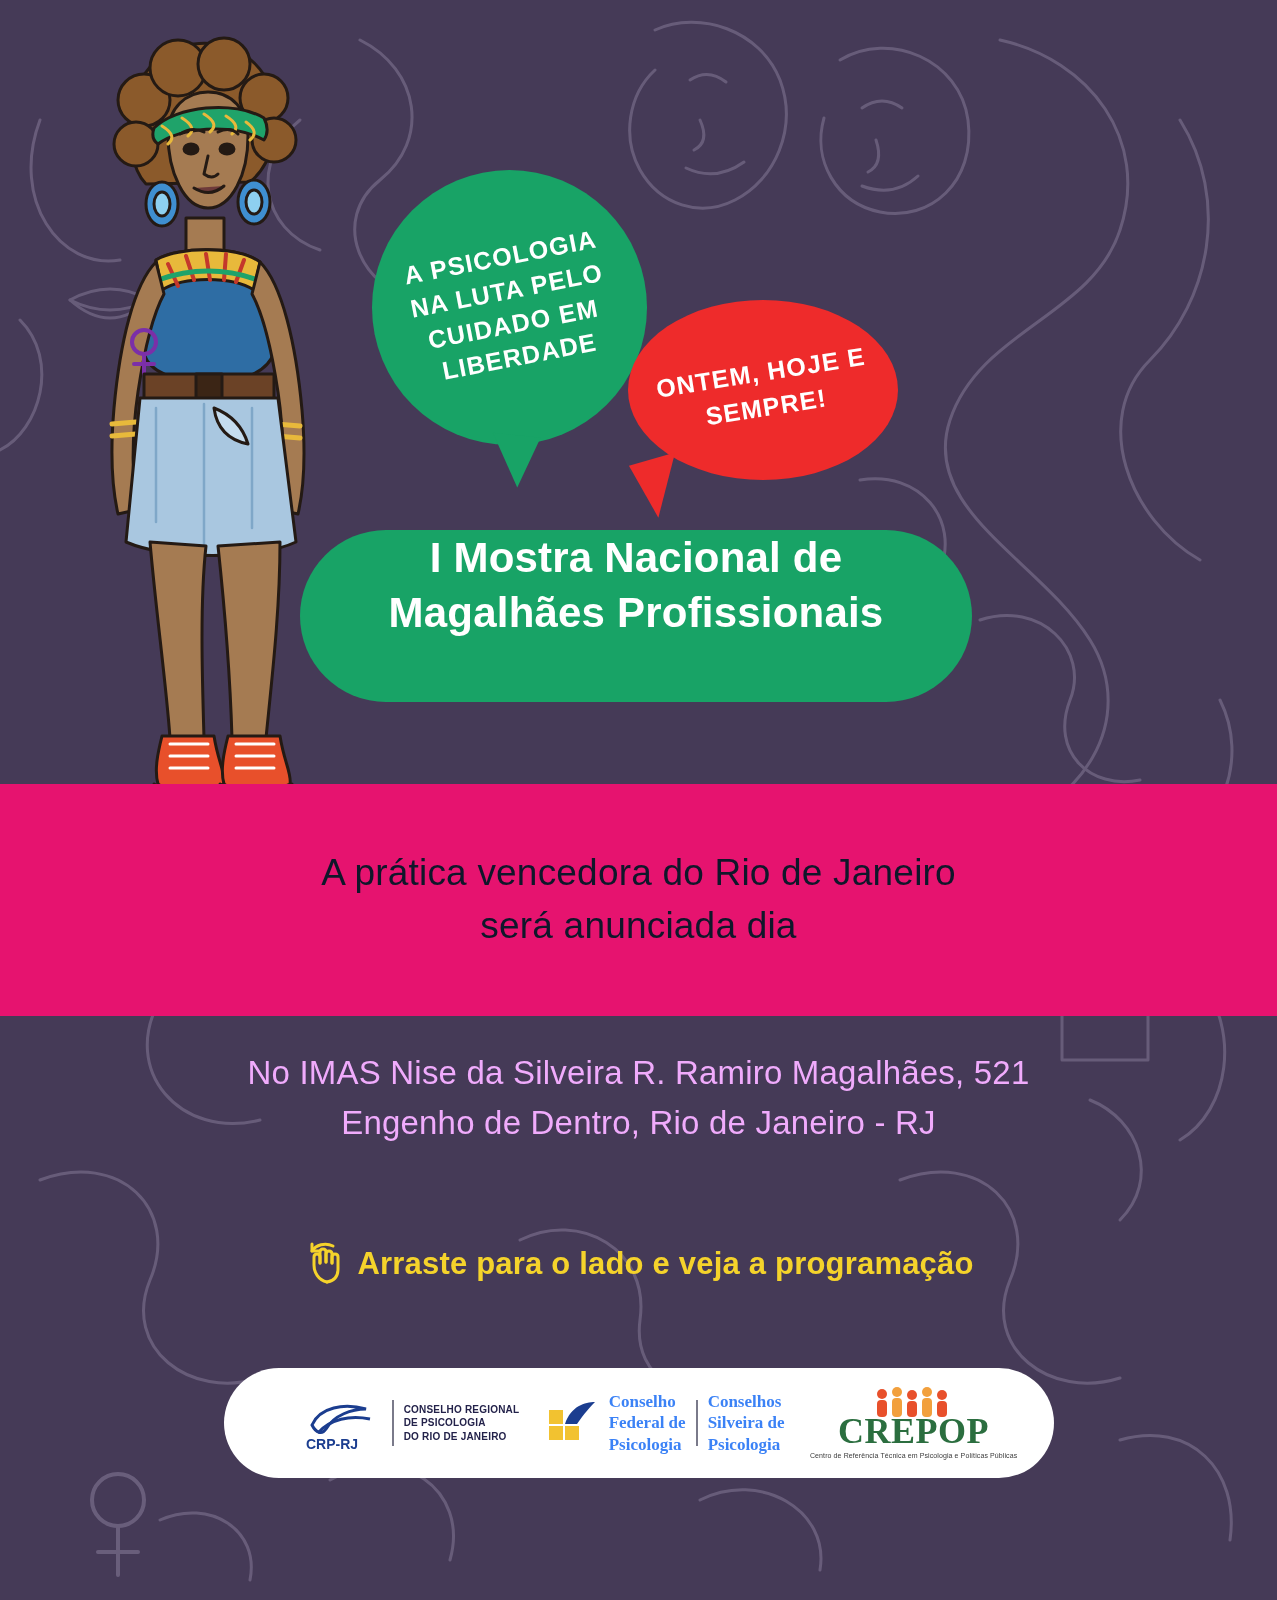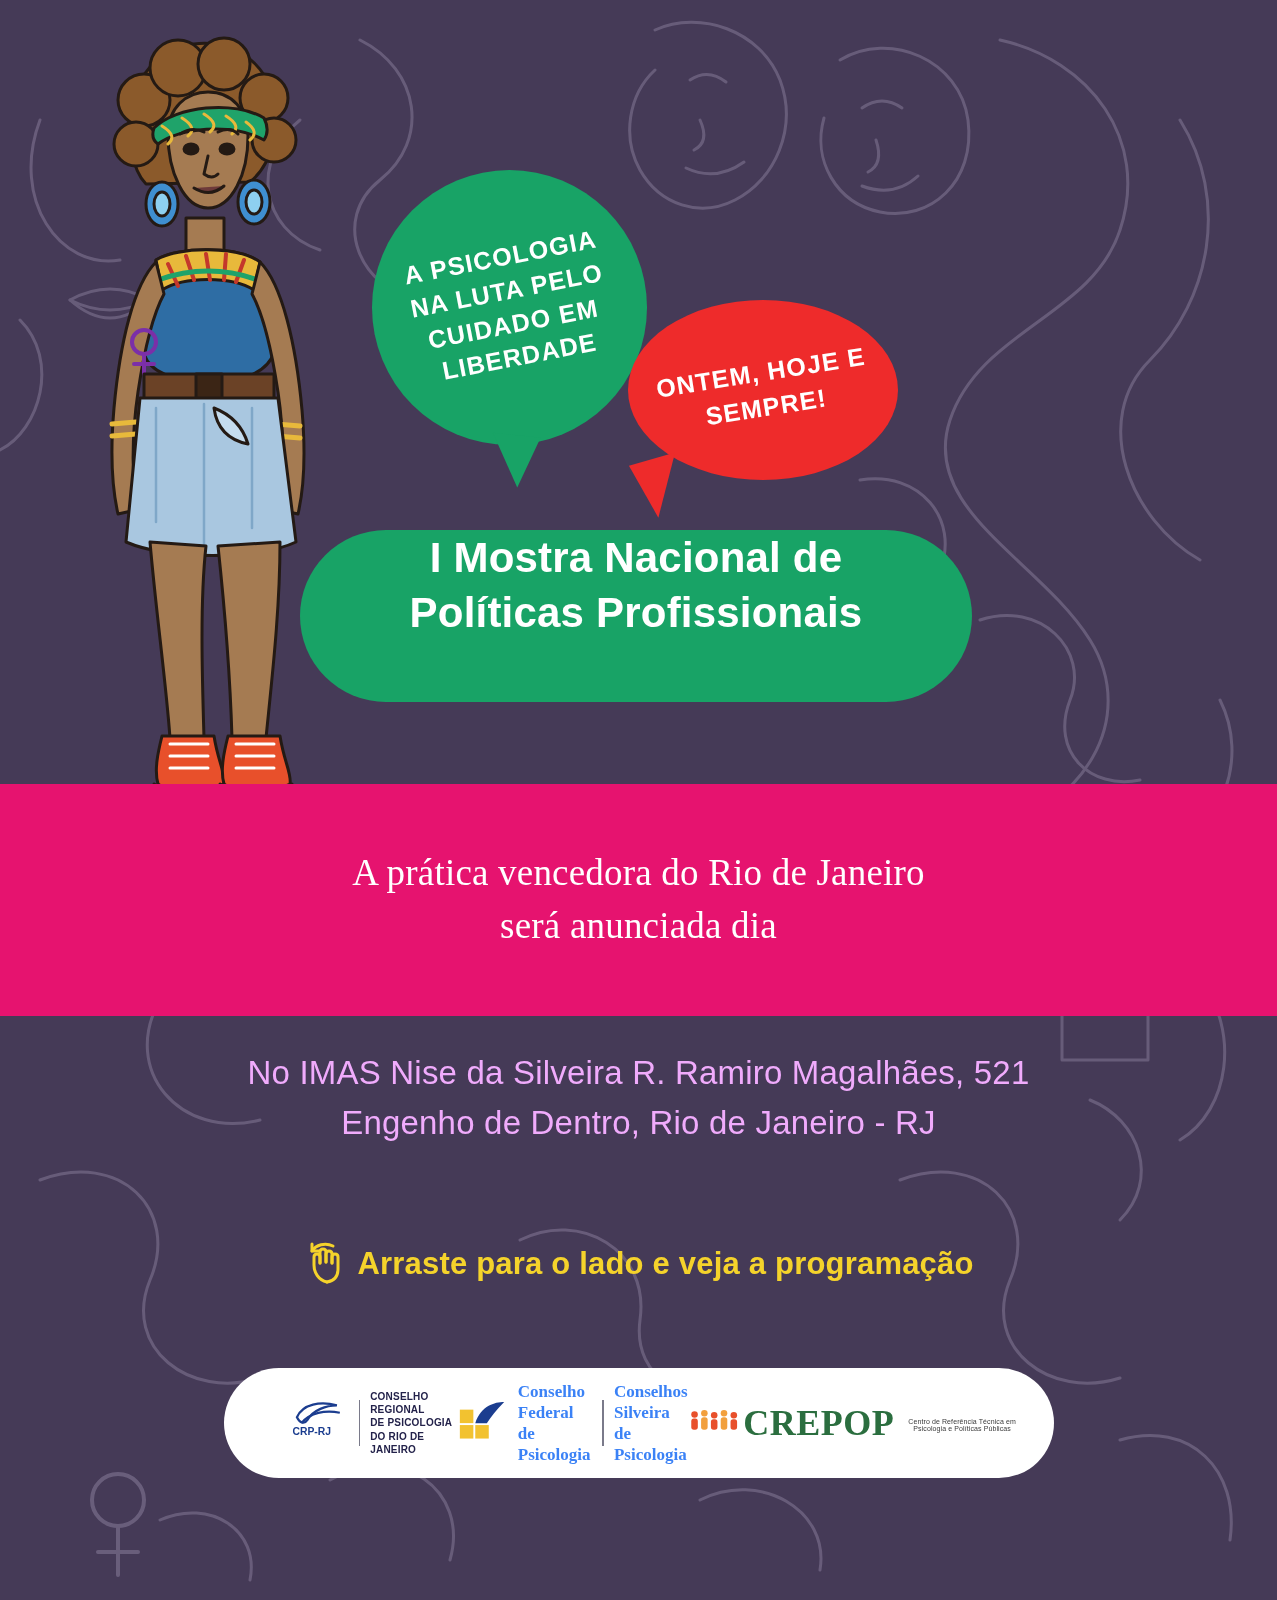--- a/index.html
+++ b/index.html
@@ -152,22 +152,21 @@
     top: 784px;
     width: 100%;
     height: 232px;
     background: #E6136F;
     z-index: 4;
     display: flex;
     flex-direction: column;
     align-items: center;
     justify-content: center;
     text-align: center;
-    color: #ffffff;
-    font-family: Liberation Serif, serif;
+    color: #0f172a;
   }
   .pink-line {
     font-size: 37px;
     line-height: 1.42;
     font-weight: normal;
     letter-spacing: 0.2px;
   }
   .pink-strong {
     font-size: 42px;
     font-weight: bold;
@@ -243,21 +242,21 @@
     text-transform: uppercase;
   }
   .cfp-mark { width: 54px; height: 46px; }
   .cfp-txt {
     font-family: "Liberation Serif", serif;
     font-size: 17px;
     font-weight: bold;
     color: #3b82f6;
     line-height: 1.25;
   }
-  .crepop-block { display:flex; align-items:center; }
+  .crepop-block { display:flex; flex-direction: column; align-items:center; }
   .crepop-people { width: 84px; height: 30px; margin-bottom: -4px; }
   .crepop-word {
     font-family: "Liberation Serif", serif;
     font-size: 36px;
     font-weight: bold;
     color: #2B6E3F;
     letter-spacing: 0.5px;
     line-height: 1;
   }
   .crepop-sub {
@@ -404,21 +403,21 @@
   <div class="bubble-red">
     <div class="tail"></div>
   </div>
   <div class="bubble-red-text" style="left:628px; top:300px; width:270px; height:180px; position:absolute;">
     <div class="tilt-text-red">ONTEM, HOJE E SEMPRE!</div>
   </div>
 
   <div class="bubble-green-big">
     <div class="bubble-green-big-text">
       <div>I Mostra Nacional de</div>
-      <div>Políticas Profissionais</div>
+      <div>Magalhães Profissionais</div>
     </div>
   </div>
 
   <div class="pink-band">
     <div class="pink-line">A prática vencedora do Rio de Janeiro</div>
     <div class="pink-line">será anunciada dia</div>
   </div>
 
   <div class="address">
     <div class="address-line">No IMAS Nise da Silveira R. Ramiro Magalhães, 521</div>

